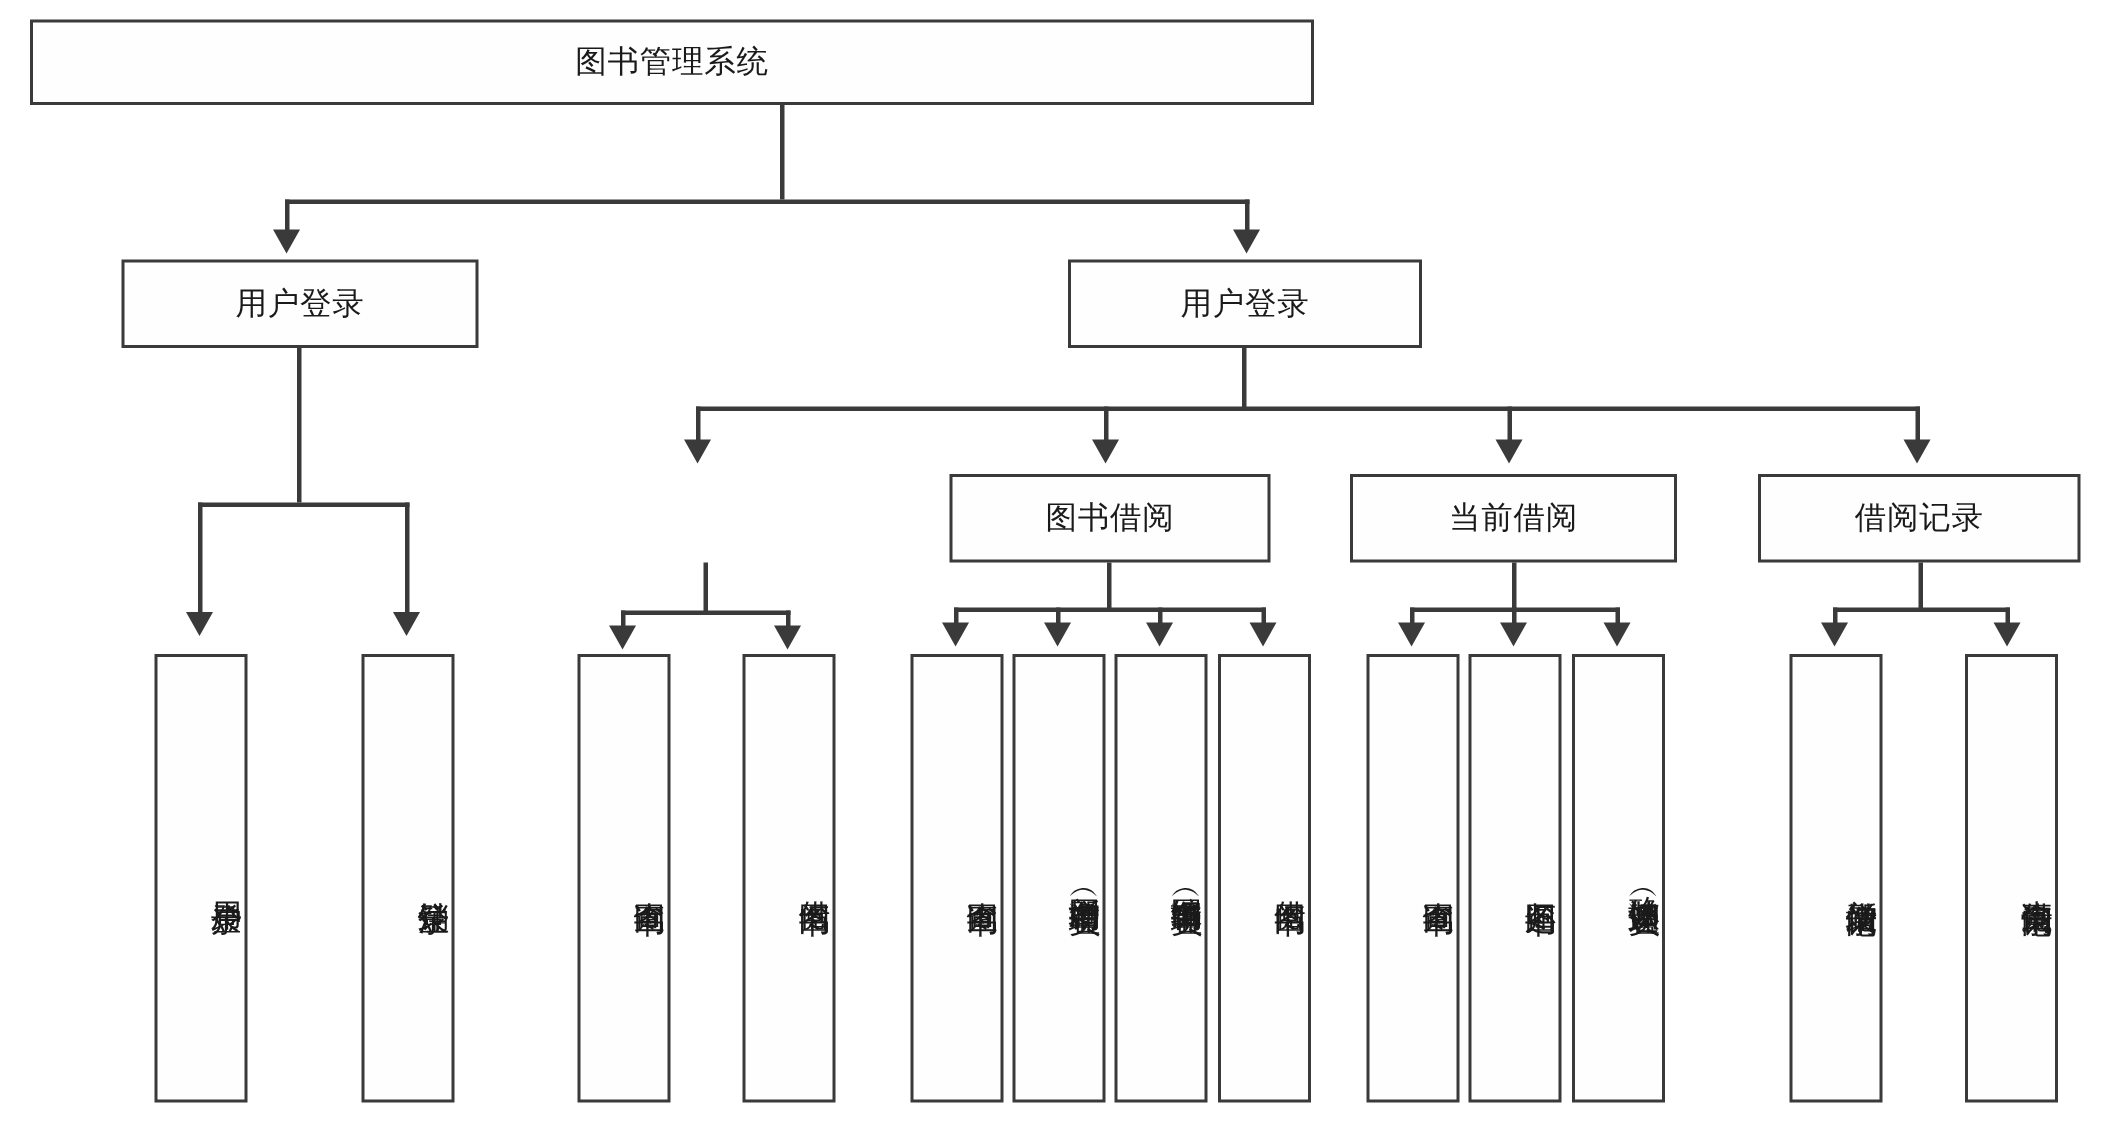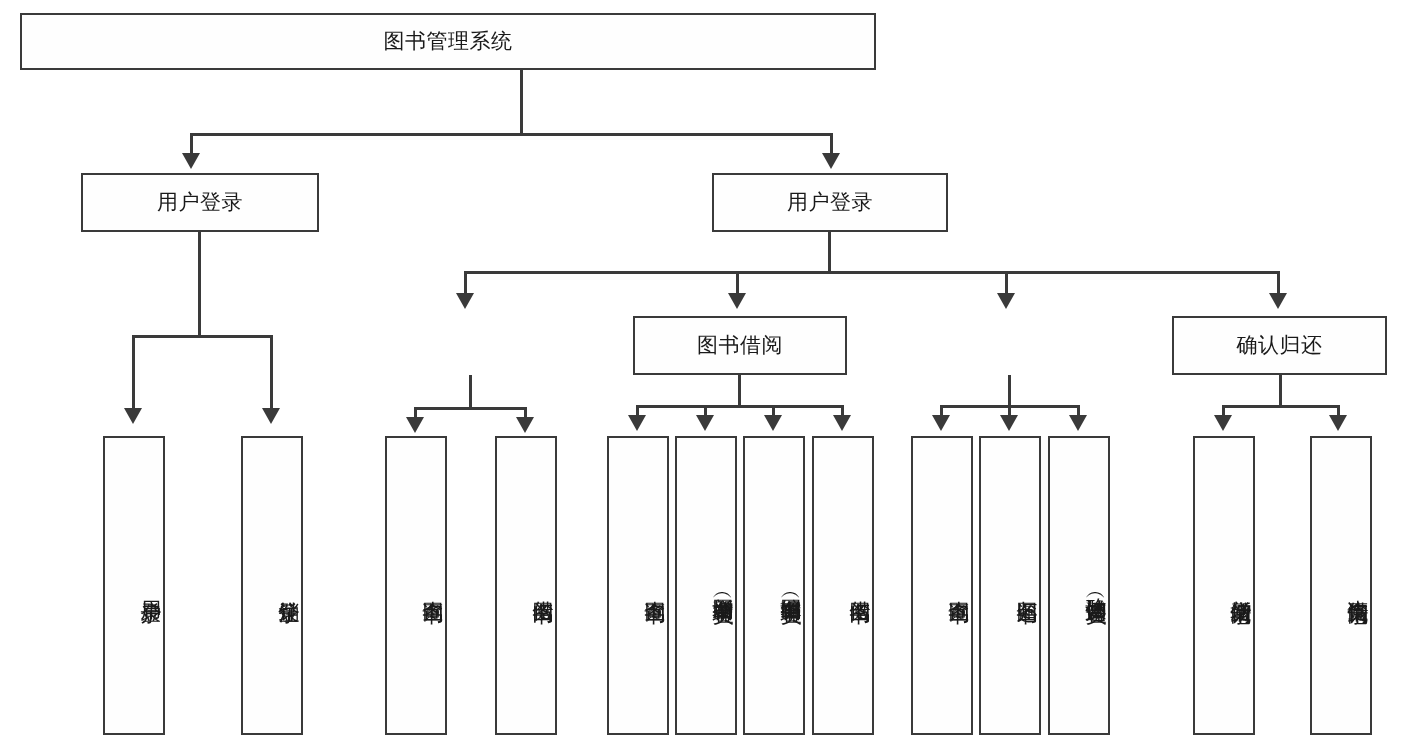--- a/index.html
+++ b/index.html
@@ -120,22 +120,25 @@
 
   <div class="conn vline" style="left:1005px; top:271px; width:3px; height:24px;"></div>
   <div class="arrow" style="left:997px; top:293px;"></div>
 
   <div class="conn vline" style="left:1277px; top:271px; width:3px; height:24px;"></div>
   <div class="arrow" style="left:1269px; top:293px;"></div>
 
   <div class="node h" style="left:633px; top:316px; width:214px; height:59px;align-items:center;">
     <span class="lbl">图书借阅</span>
   </div>
+  <div class="node h" style="left:900px; top:316px; width:218px; height:59px;">
+    <span class="lbl">当前借阅</span>
+  </div>
   <div class="node h" style="left:1172px; top:316px; width:215px; height:59px;">
-    <span class="lbl">确认归还</span>
+    <span class="lbl">借阅记录</span>
   </div>
 
   <div class="conn vline" style="left:469px; top:375px; width:3px; height:34px;"></div>
   <div class="conn hline" style="left:414px; top:407px; width:113px; height:3px;"></div>
   <div class="conn vline" style="left:414px; top:407px; width:3px; height:12px;"></div>
   <div class="arrow" style="left:406px; top:417px;"></div>
   <div class="conn vline" style="left:524px; top:407px; width:3px; height:12px;"></div>
   <div class="arrow" style="left:516px; top:417px;"></div>
 
   <div class="conn vline" style="left:738px; top:375px; width:3px; height:32px;"></div>

